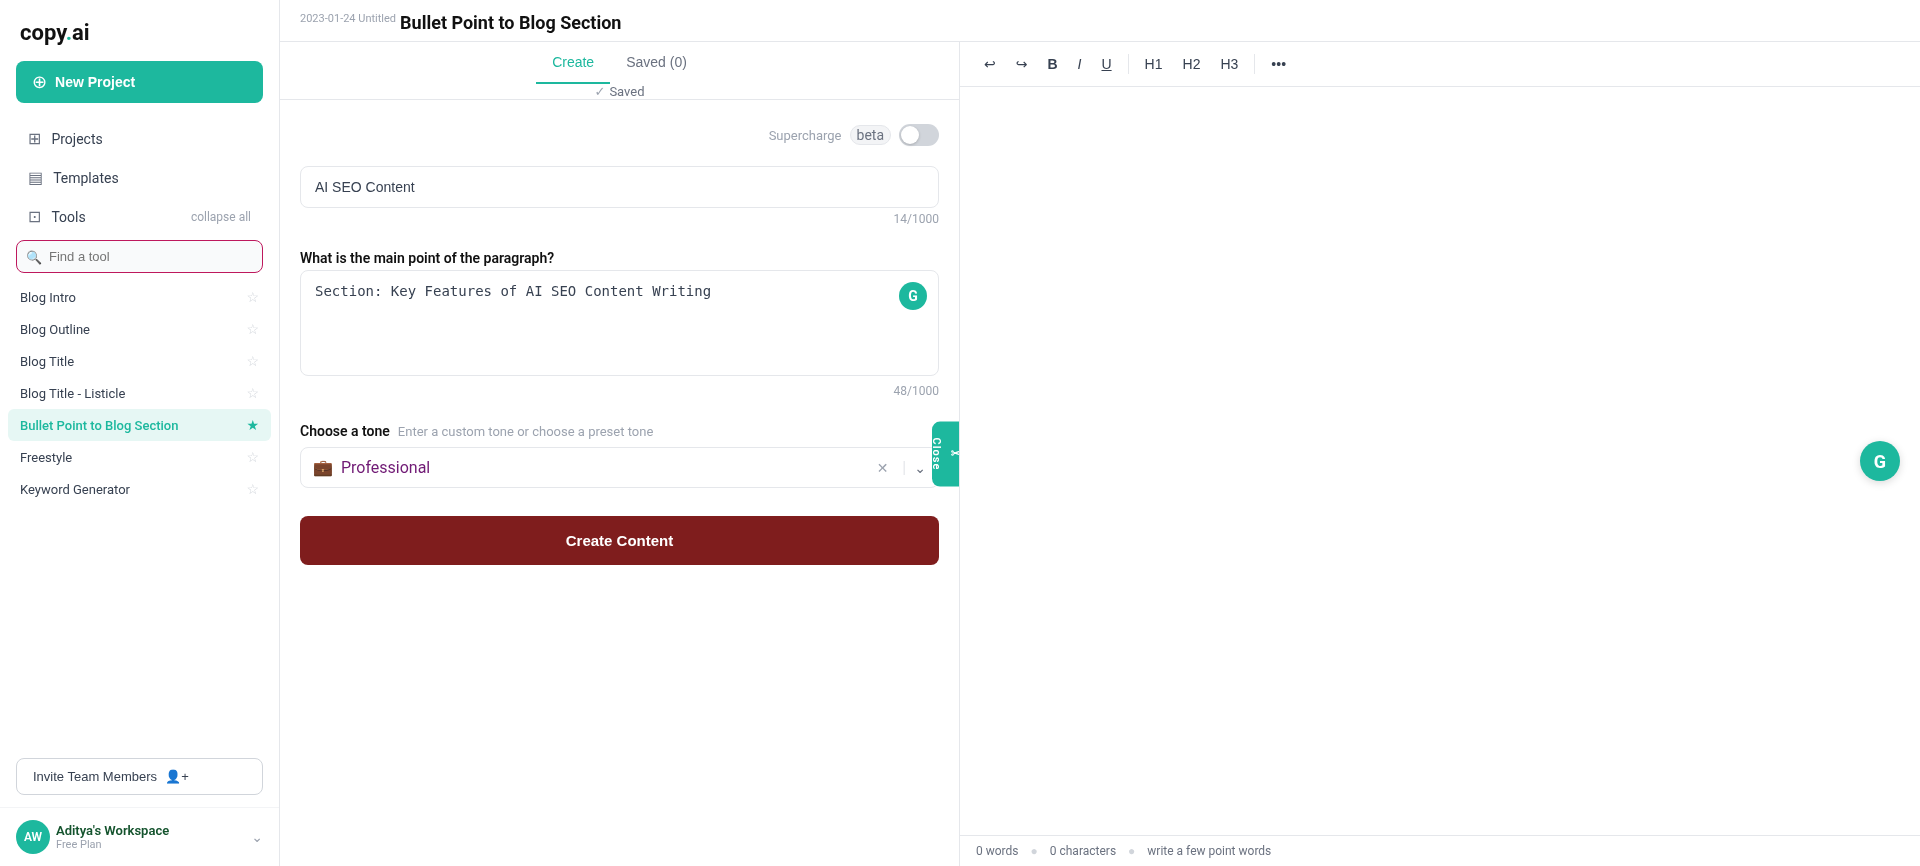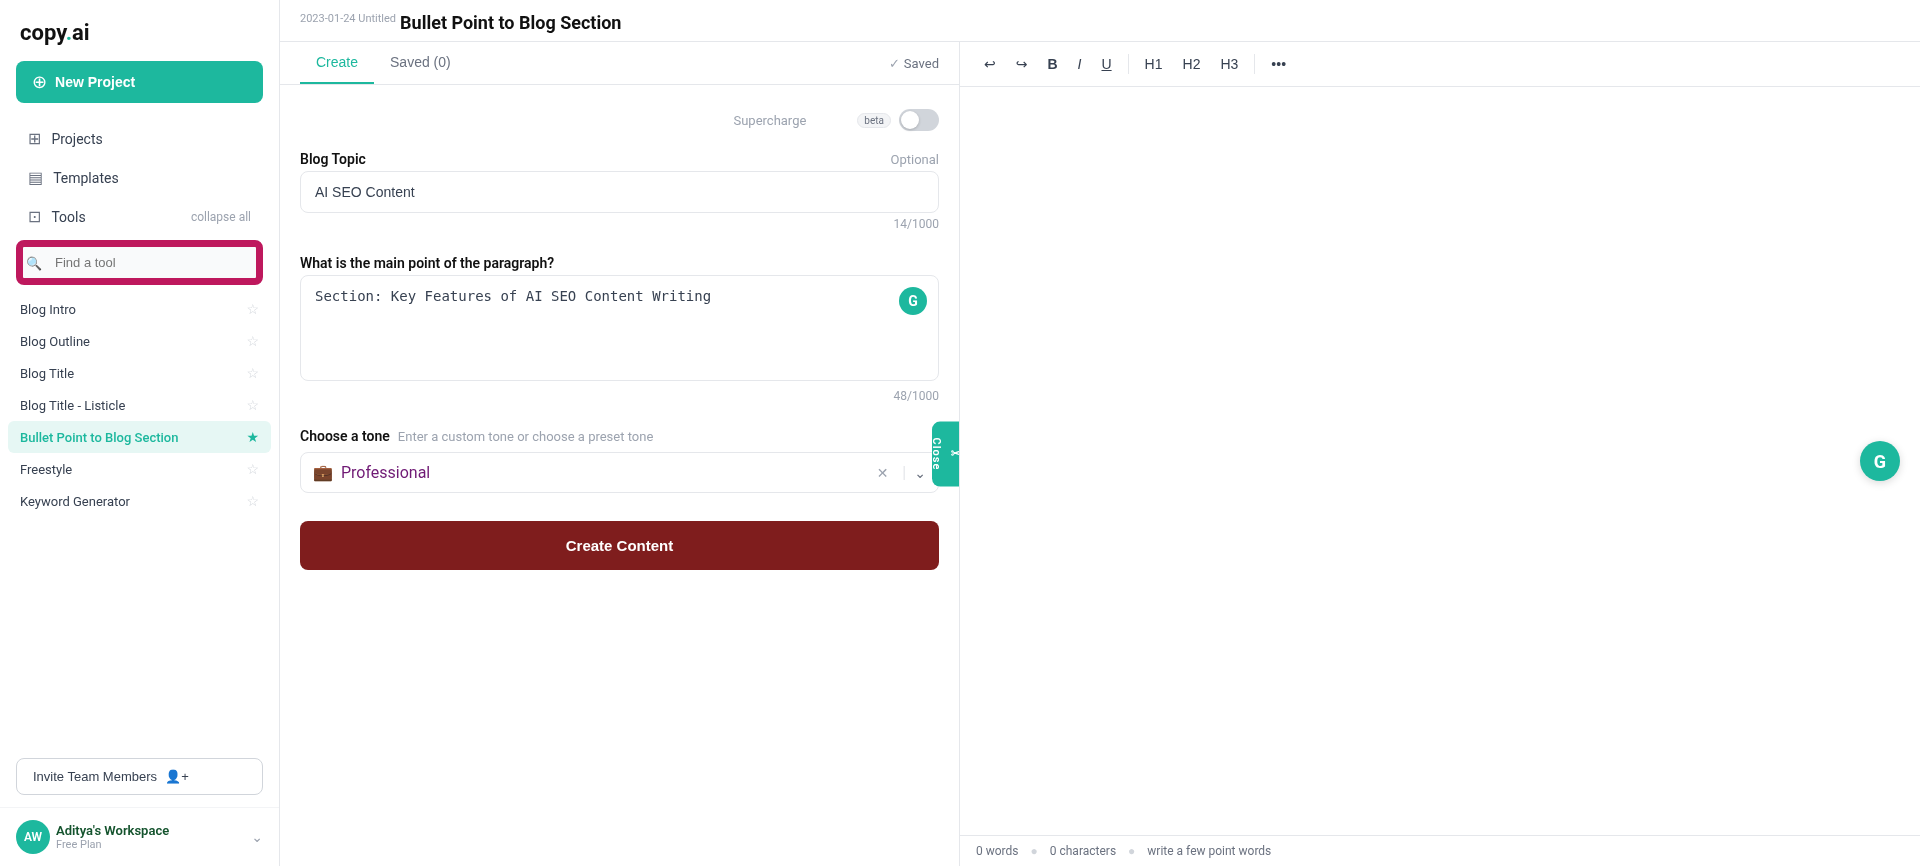--- a/index.html
+++ b/index.html
@@ -67,21 +67,21 @@
     .tools-header-left { display: flex; align-items: center; gap: 10px; }
     .collapse-text { font-size: 12px; color: #9ca3af; cursor: pointer; }
 
     .search-box {
       margin: 4px 16px 8px 16px;
       position: relative;
     }
     .search-box input {
       width: 100%;
       padding: 8px 12px 8px 32px;
-      border: 7px solid #be185d;
+      border: 1px solid #be185d;
       border-radius: 8px;
       font-size: 13px;
       color: #374151;
       background: #f9fafb;
       outline: none;
     }
     .search-box .search-icon-inner {
       position: absolute;
       left: 10px;
       top: 50%;
@@ -191,20 +191,21 @@
       overflow: hidden;
       position: relative;
     }
 
     .form-tabs {
       display: flex;
       align-items: center;
       justify-content: space-between;
       padding: 0 20px;
       border-bottom: 1px solid #e5e7eb;
+      flex-direction: column;
     }
     .form-tabs-left { display: flex; gap: 0; }
     .tab-btn {
       padding: 12px 16px;
       font-size: 14px;
       font-weight: 500;
       color: #6b7280;
       cursor: pointer;
       border-bottom: 2px solid transparent;
       background: none;
@@ -235,23 +236,22 @@
       justify-content: flex-end;
       gap: 8px;
       margin-bottom: 20px;
     }
     .supercharge-label { font-size: 13px; color: #9ca3af; }
     .beta-badge {
       background: #f3f4f6;
       border: 1px solid #e5e7eb;
       border-radius: 10px;
       padding: 1px 6px;
-      font-size: 10px;
+      font-size: 14px;
       color: #6b7280;
-      margin-left: 43px;
     }
     .toggle-switch {
       width: 40px;
       height: 22px;
       background: #d1d5db;
       border-radius: 11px;
       position: relative;
       cursor: pointer;
     }
     .toggle-thumb {
@@ -556,24 +556,20 @@
         <div class="supercharge-row">
           <span class="supercharge-label">Supercharge</span>
           <span class="beta-badge">beta</span>
           <div class="toggle-switch">
             <div class="toggle-thumb"></div>
           </div>
         </div>
 
         
         <div class="field-group">
-          <div class="field-label">
-            <span>Blog Topic</span>
-            <span class="field-optional">Optional</span>
-          </div>
           <input class="field-input" type="text" value="AI SEO Content" style="">
           <div class="char-count">14/1000</div>
         </div>
 
         
         <div class="field-group">
           <div class="field-label">
             <span>What is the main point of the paragraph?</span>
           </div>
           <div class="textarea-wrapper">

